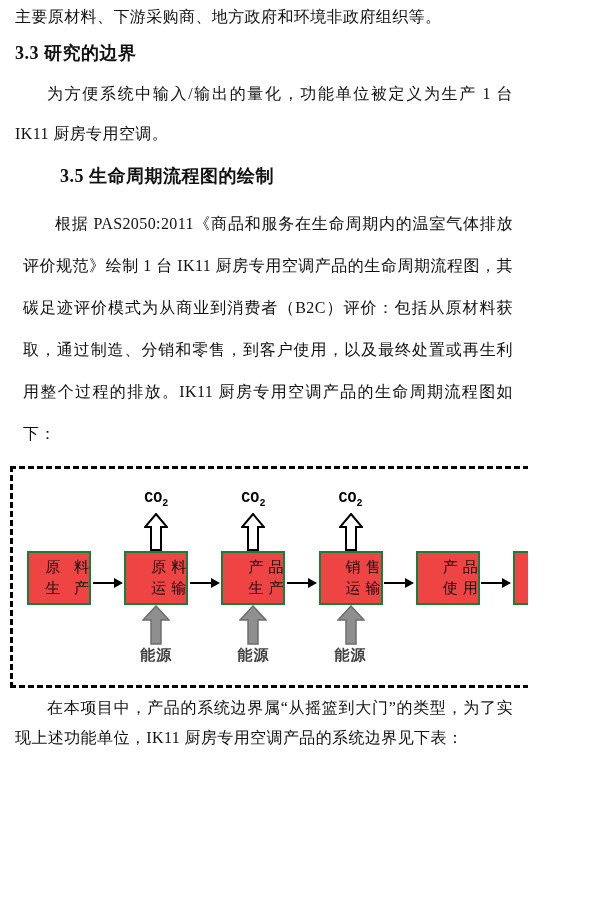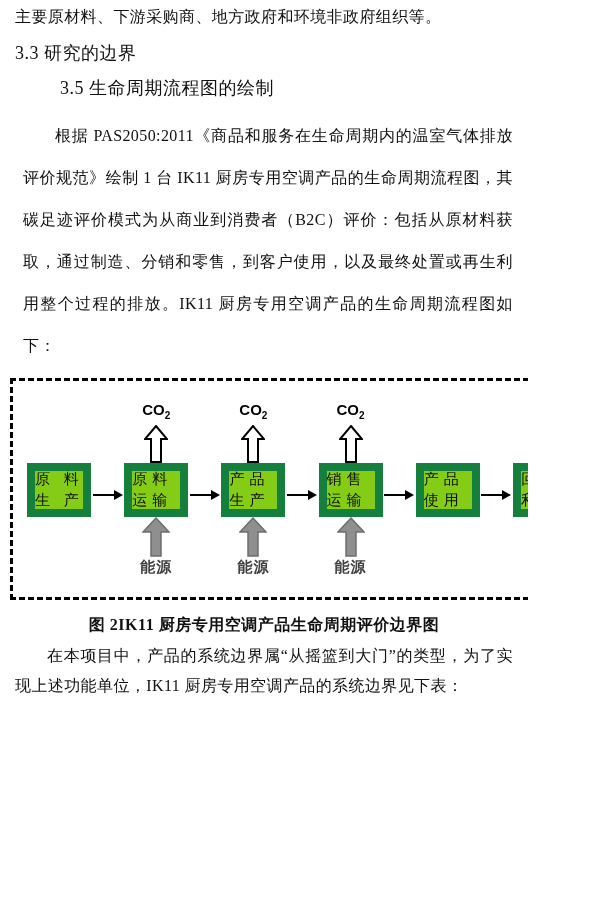--- a/index.html
+++ b/index.html
@@ -14,21 +14,21 @@
     padding:6px 15px 17px 15px;
   }
   p{margin:0;}
   .body-text{
     font-size:16px;
     text-align:justify;
     letter-spacing:0.4px;
   }
   .cont-line{line-height:22px;}
   .heading{
-    font-weight:normal;
+    font-weight:bold;
     font-size:18px;
     line-height:25px;
     letter-spacing:0.5px;
     font-family:"Liberation Serif","DejaVu Serif",serif;
   }
   .h-33{margin-top:13px;}
   .h-34{margin-top:8px;}
   .h-35{margin-top:10px;margin-left:45px;}
   .para-33{margin-top:9px;line-height:31px;text-indent:2em;}
   .para-34{margin-top:8px;line-height:40px;text-indent:2em;}
@@ -47,30 +47,30 @@
   }
   .stage{
     display:flex;flex-direction:column;align-items:center;
     width:64px;flex:0 0 auto;
   }
   .co2-zone{
     height:64px;width:64px;
     display:flex;flex-direction:column;align-items:center;justify-content:flex-end;
   }
   .co2-label{
-    font-family:Liberation Sans, sans-serif;
+    font-family:Liberation Mono, monospace;
     font-weight:600;font-size:15px;line-height:18px;color:#000;
   }
   .co2-label sub{font-size:10px;}
   .flow-box{
     box-sizing:border-box;
     width:64px;height:54px;
-    border:8px solid #15803d;
-    display:flex;flex-direction:column;align-items:flex-start;justify-content:center;
-    background:#84cc16;
+    border:2px solid #15803d;
+    display:flex;flex-direction:column;align-items:flex-end;justify-content:center;
+    background:#ef4444;
   }
   .box-line{
     font-size:15px;line-height:21px;
     letter-spacing:5px;margin-right:-5px;
     white-space:nowrap;
   }
   .energy-zone{
     height:66px;width:70px;
     display:flex;flex-direction:column;align-items:center;justify-content:flex-start;
   }
@@ -96,20 +96,21 @@
 </style>
 </head>
 <body>
 
 <div class="page">
 
   <p class="body-text cont-line">主要原材料、下游采购商、地方政府和环境非政府组织等。</p>
 
   <p class="heading h-33">3.3 研究的边界</p>
 
+  <p class="body-text para-34">为方便系统中输入/输出的量化，功能单位被定义为生产 1 台 IK11 厨房专用空调。</p>
 
   <p class="heading h-35">3.5 生命周期流程图的绘制</p>
   <p class="body-text para-35">根据 PAS2050:2011《商品和服务在生命周期内的温室气体排放评价规范》绘制 1 台 IK11 厨房专用空调产品的生命周期流程图，其碳足迹评价模式为从商业到消费者（B2C）评价：包括从原材料获取，通过制造、分销和零售，到客户使用，以及最终处置或再生利用整个过程的排放。IK11 厨房专用空调产品的生命周期流程图如下：</p>
 
   <div class="diagram">
 
     <div class="stage">
       <div class="co2-zone"></div>
       <div class="flow-box">
         <span class="box-line">原 料</span>
@@ -233,17 +234,16 @@
       <div class="energy-zone">
         <svg width="28" height="40" viewBox="0 0 28 40">
             <polygon points="14,1 27,15 19,15 19,39 9,39 9,15 1,15" fill="#8f8f8f" stroke="#6d6d6d" stroke-width="1.5"></polygon>
           </svg>
         <span class="energy-label">能源</span>
       </div>
     </div>
 
   </div>
 
-  <p class="caption">图 2IK11 厨房专用空调产品生命周期评价边界图</p>
 
   <p class="body-text closing">在本项目中，产品的系统边界属“从摇篮到大门”的类型，为了实现上述功能单位，IK11 厨房专用空调产品的系统边界见下表：</p>
 
 </div>
 
 </body></html>

